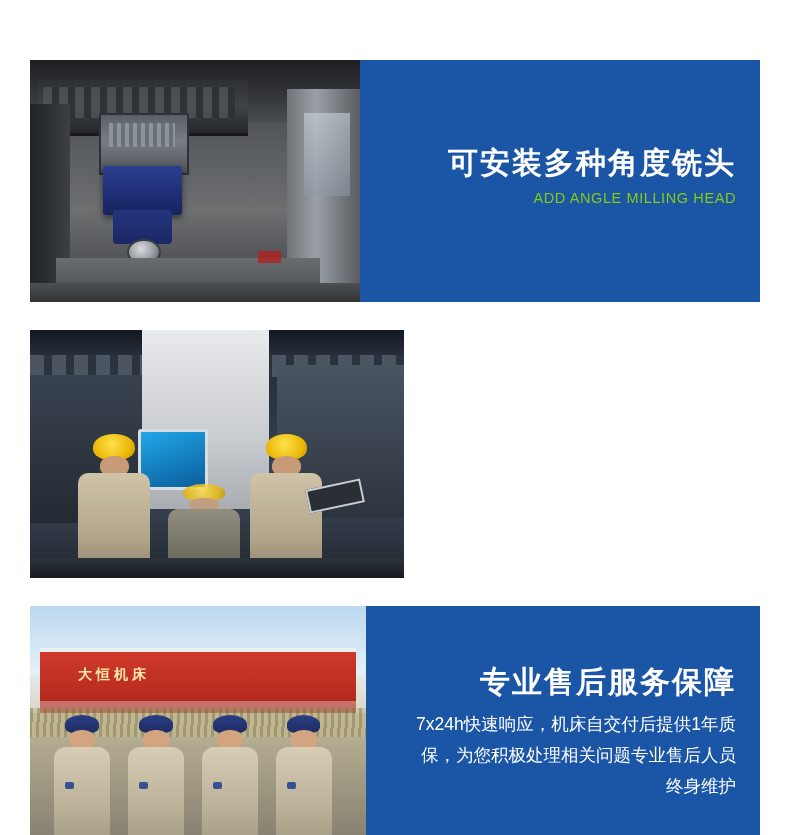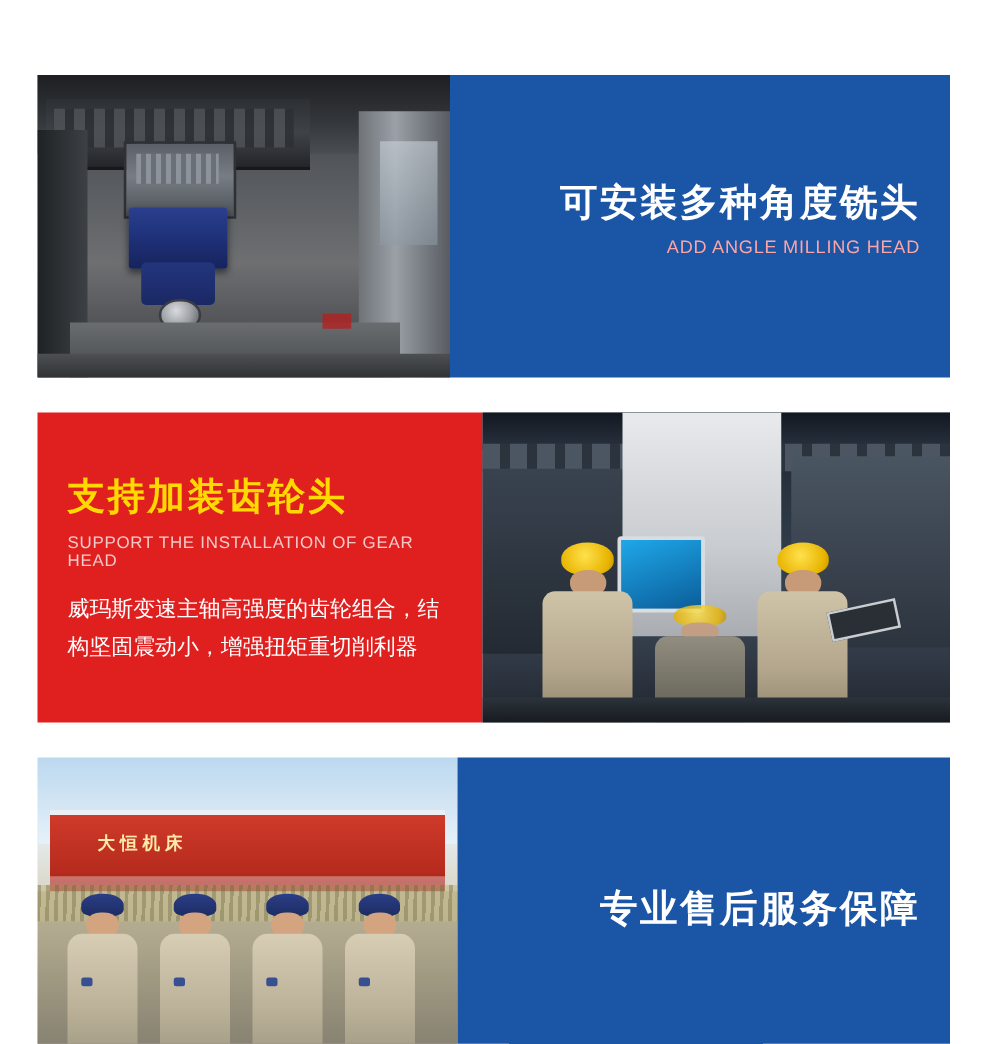--- a/index.html
+++ b/index.html
@@ -56,21 +56,21 @@
   }
   .headline-cn.white  { color: #ffffff; }
   .headline-cn.yellow { color: #ffd900; }
 
   .headline-en {
     font-size: 14.5px;
     letter-spacing: 0.6px;
     margin: 0 0 16px 0;
     font-weight: 400;
   }
-  .headline-en.light-blue { color: #fca5a5; }
+  .headline-en.light-blue { color: #84cc16; }
   .headline-en.light-red  { color: #f3c9c9; }
 
   .body-cn {
     font-size: 17.5px;
     line-height: 1.75;
     color: #ffffff;
     margin: 0;
     max-width: 330px;
   }
 
@@ -299,27 +299,20 @@
     <div class="panel blue" style="width:400px; height:242px;">
       <div class="text-pad align-right">
         <div class="headline-cn white">可安装多种角度铣头</div>
         <div class="headline-en light-blue">ADD ANGLE MILLING HEAD</div>
       </div>
     </div>
   </div>
 
   <div class="row" style="left:30px; top:282px; width:730px; height:248px;">
 
-    <div class="panel red" style="width:356px; height:248px;">
-      <div class="text-pad align-left">
-        <div class="headline-cn yellow">支持加装齿轮头</div>
-        <div class="headline-en light-red" style="font-size:13.5px;">SUPPORT THE INSTALLATION OF GEAR HEAD</div>
-        <div class="body-cn">威玛斯变速主轴高强度的齿轮组合，结构坚固震动小，增强扭矩重切削利器</div>
-      </div>
-    </div>
 
     <div class="panel photo photo-workers" style="width:374px; height:248px;">
       <div class="mach-top"></div>
       <div class="rail"></div>
       <div class="side-dark"></div>
       <div class="side-right"></div>
       <div class="col-white"></div>
       <div class="panel-blue"></div>
       <div class="worker w3">
           <div class="helmet"></div>
@@ -377,17 +370,18 @@
           <div class="face"></div>
           <div class="body">
             <div class="badge"></div>
           </div>
         </div>
     </div>
 
     <div class="panel blue" style="width:394px; height:248px;">
       <div class="text-pad align-right">
         <div class="headline-cn white">专业售后服务保障</div>
+        <div class="body-cn">7x24h快速响应，机床自交付后提供1年质保，为您积极处理相关问题专业售后人员终身维护</div>
       </div>
     </div>
   </div>
 
 </div>
 
 </body></html>

